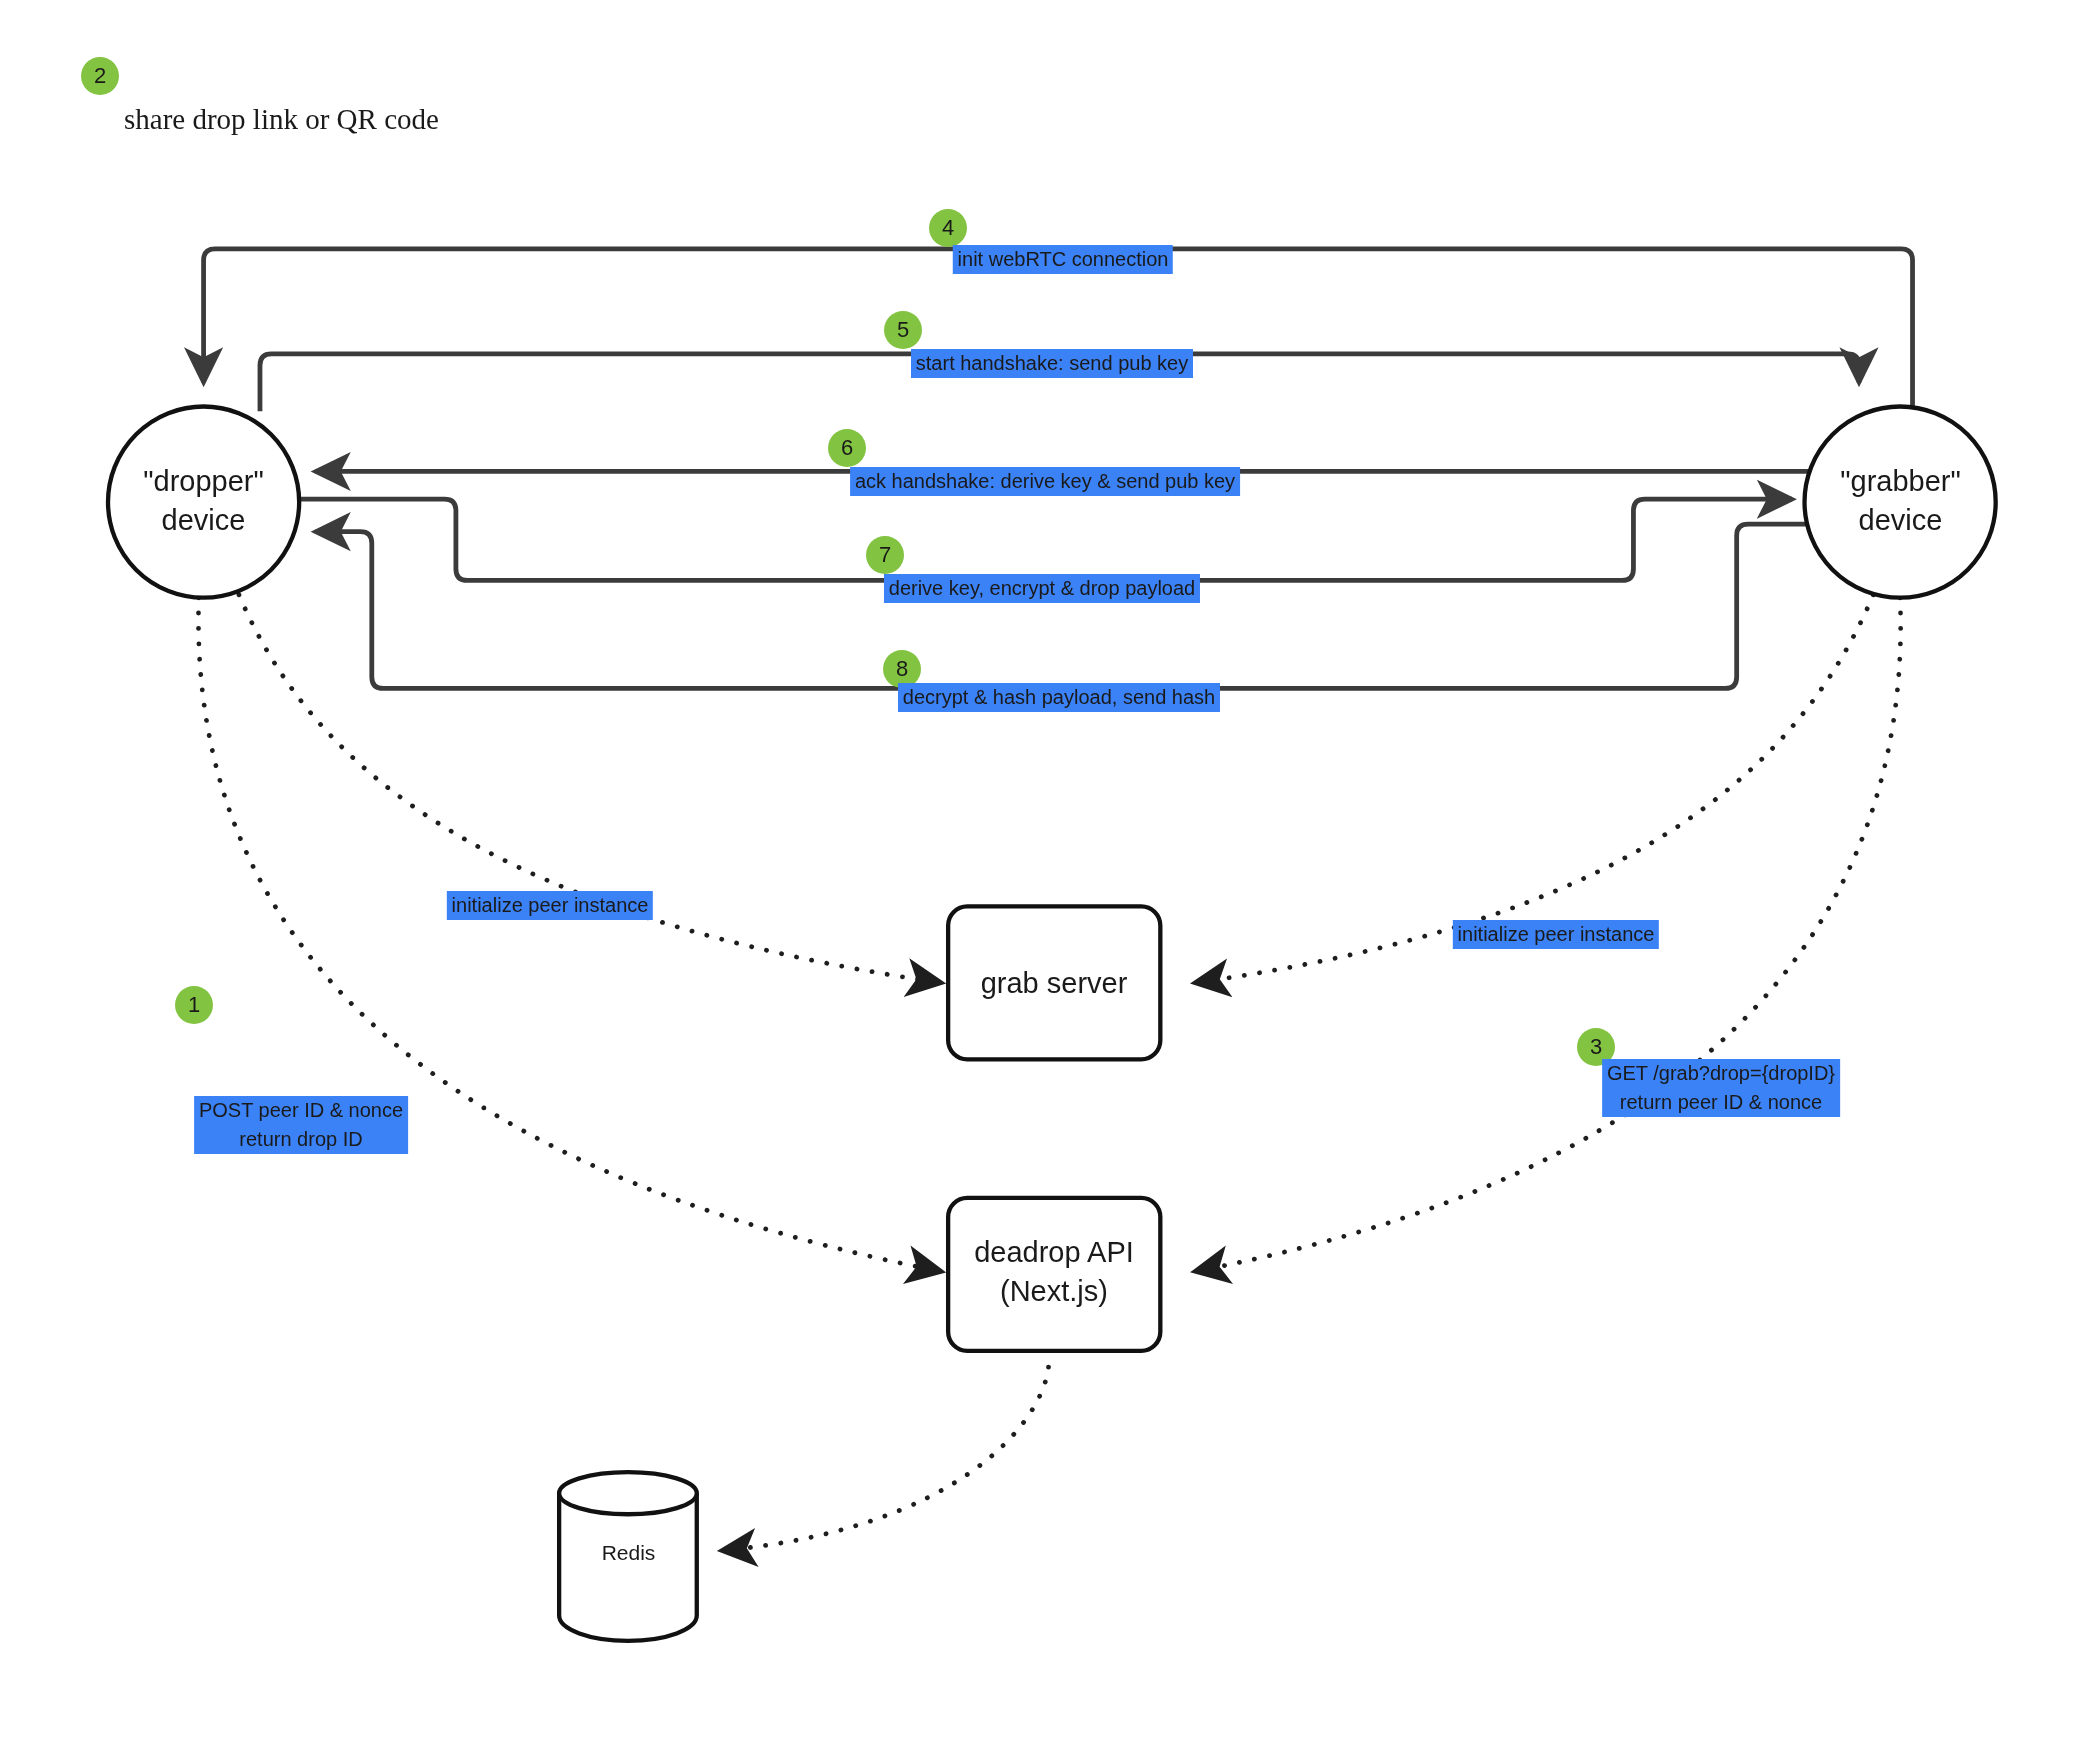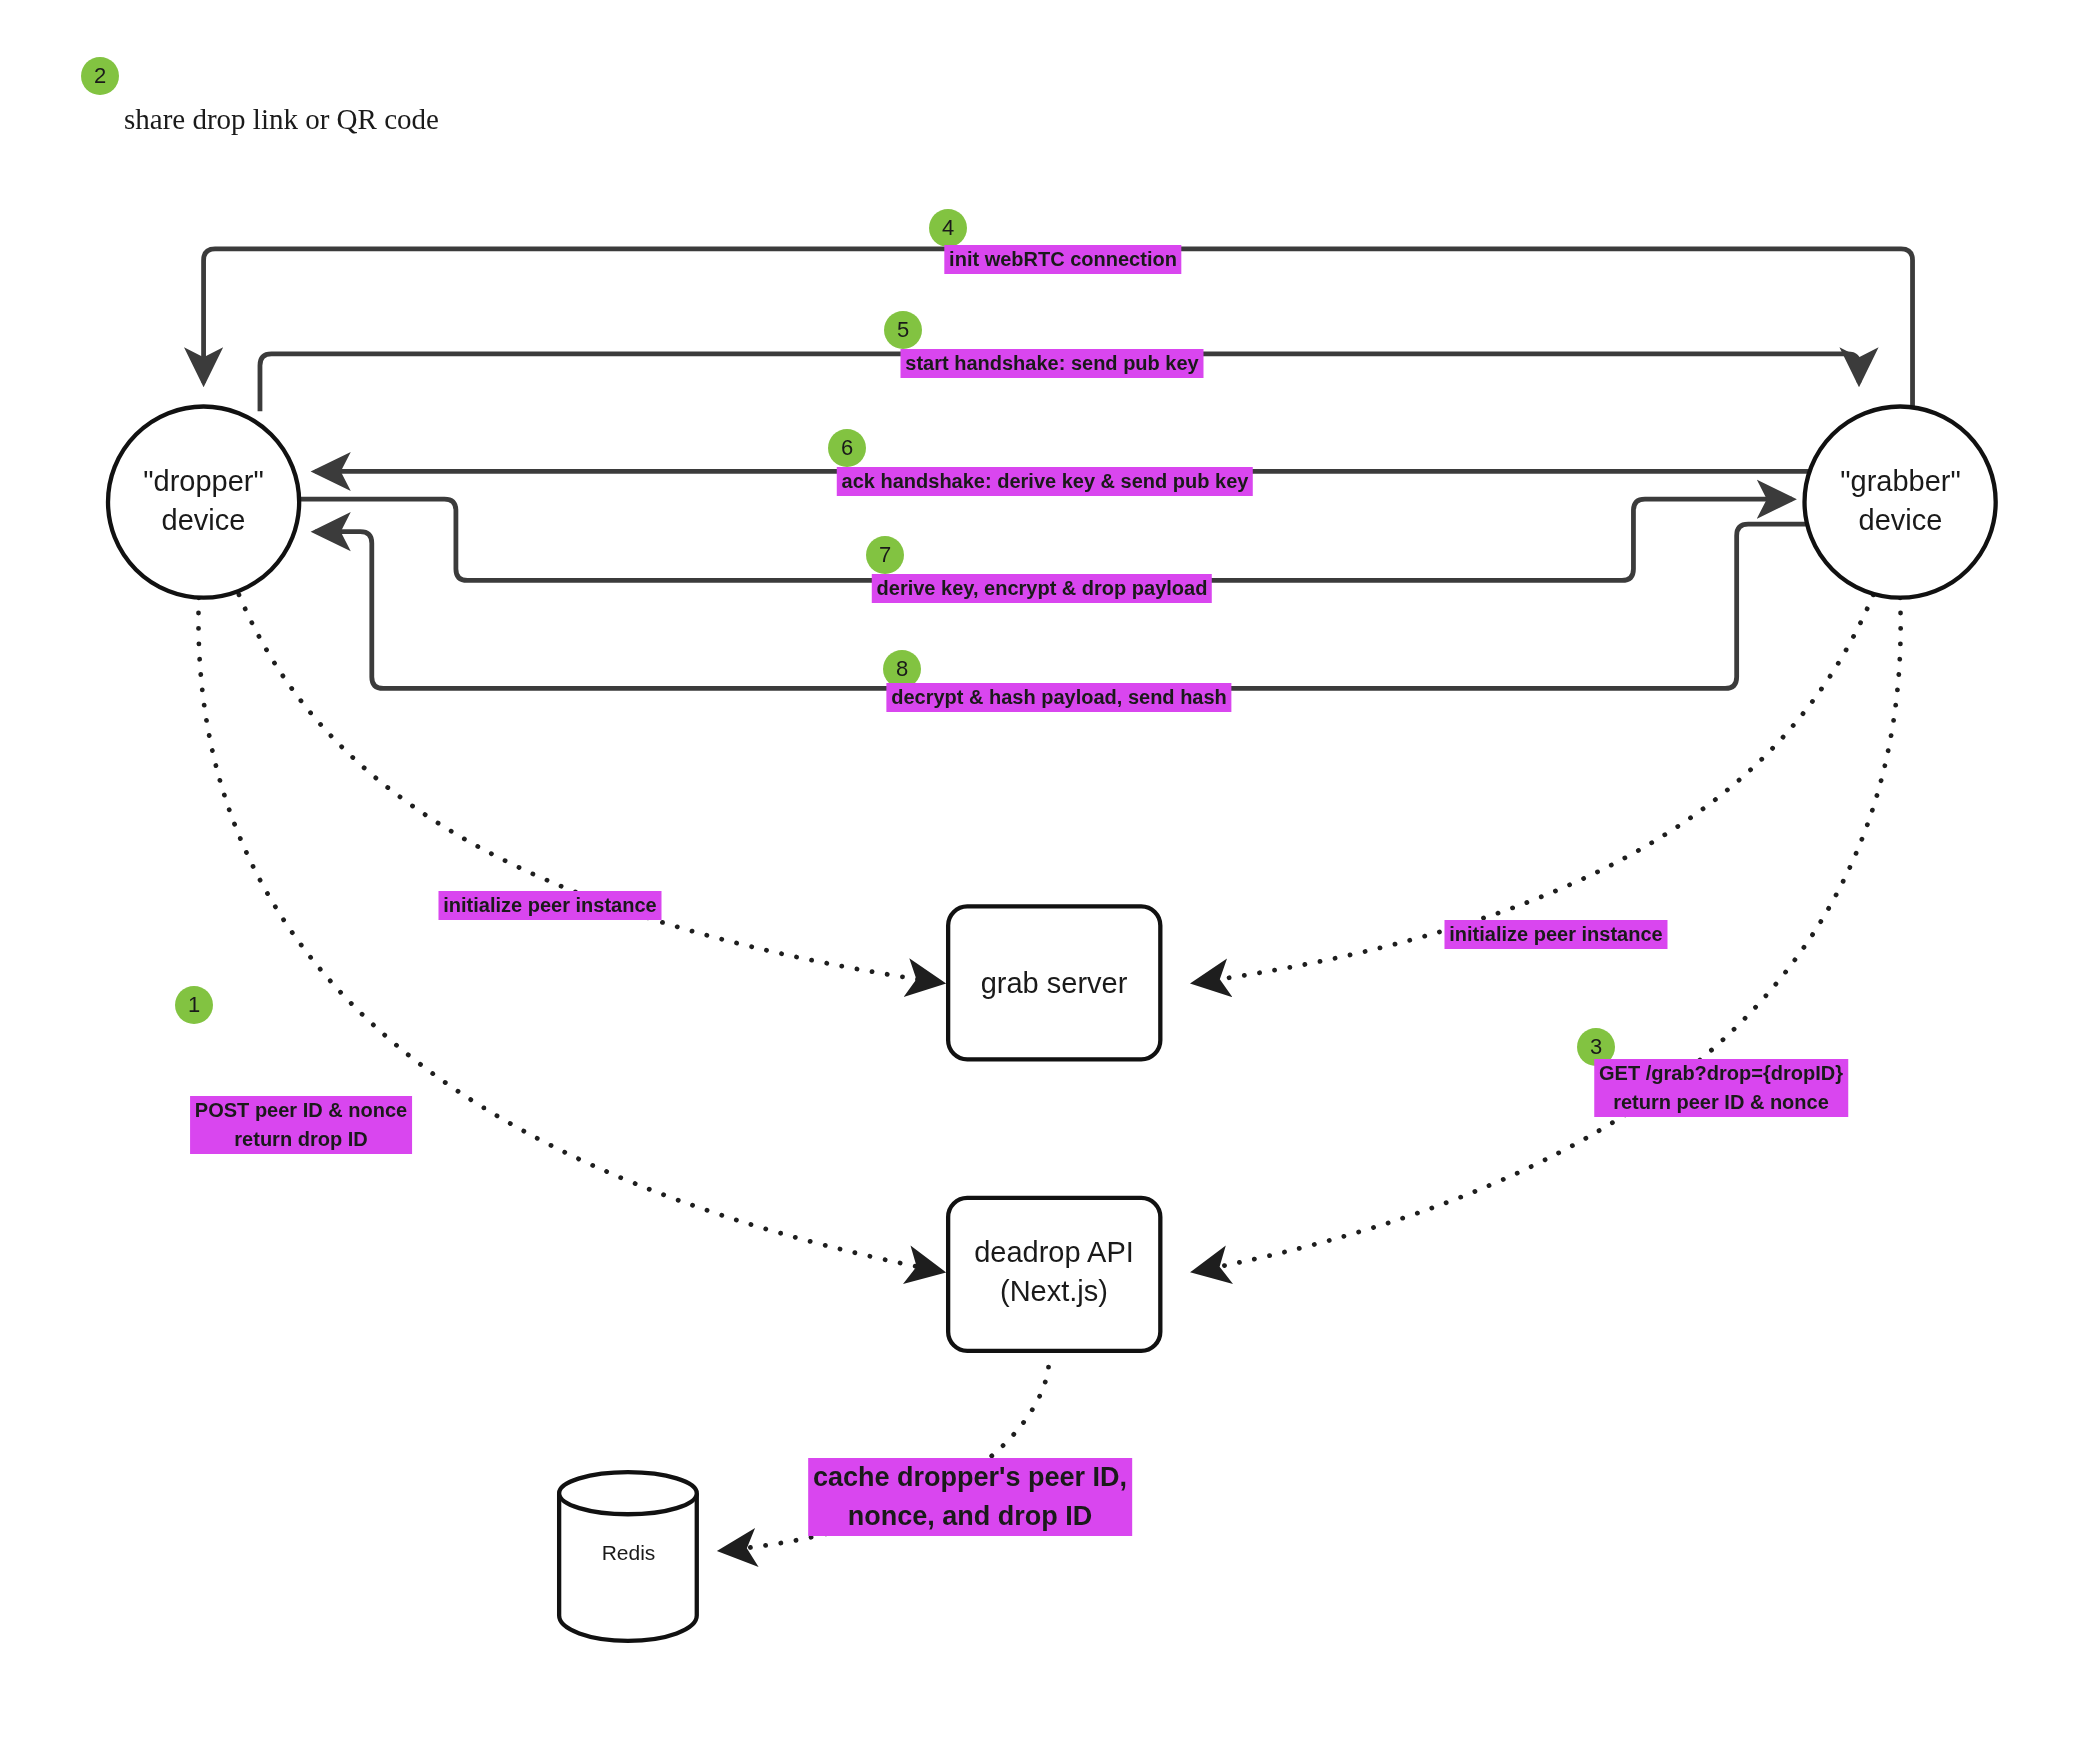--- a/index.html
+++ b/index.html
@@ -53,26 +53,25 @@
     pointer-events: none;
     white-space: pre-line;
   }
   .node-label.big {
     font-size: 29px;
   }
   .edge-label {
     position: absolute;
     font-family: "Liberation Sans", sans-serif;
     color: #1a1a1a;
-    background: #d946ef;
+    background: #3b82f6;
     font-size: 20px;
     line-height: 1.45;
     white-space: pre-line;
     padding: 0 4.8px;
-    font-weight: bold;
   }
   .edge-label.center {
     text-align: center;
     transform: translateX(-50%);
   }
   .step-badge {
     position: absolute;
     width: 38px;
     height: 38px;
     border-radius: 50%;
@@ -176,17 +175,15 @@
   <div class="edge-label center" style="left:1556px; top:920px;">initialize peer instance</div>
 
   <div class="step-badge" style="left:175px; top:986px;">1</div>
   <div class="edge-label center" style="left:301px; top:1079px; text-align:center;margin-top:17px;">POST peer ID &amp; nonce
 return drop ID</div>
 
   <div class="step-badge" style="left:1577px; top:1028px;">3</div>
   <div class="edge-label center" style="left:1721px; top:1059px; text-align:center;">GET /grab?drop={dropID}
 return peer ID &amp; nonce</div>
 
-  <div class="edge-label center" style="left:970px; top:1458px; text-align:center; font-size:27px;">cache dropper's peer ID,
-nonce, and drop ID</div>
 
 </div>
 
 
 </body></html>

